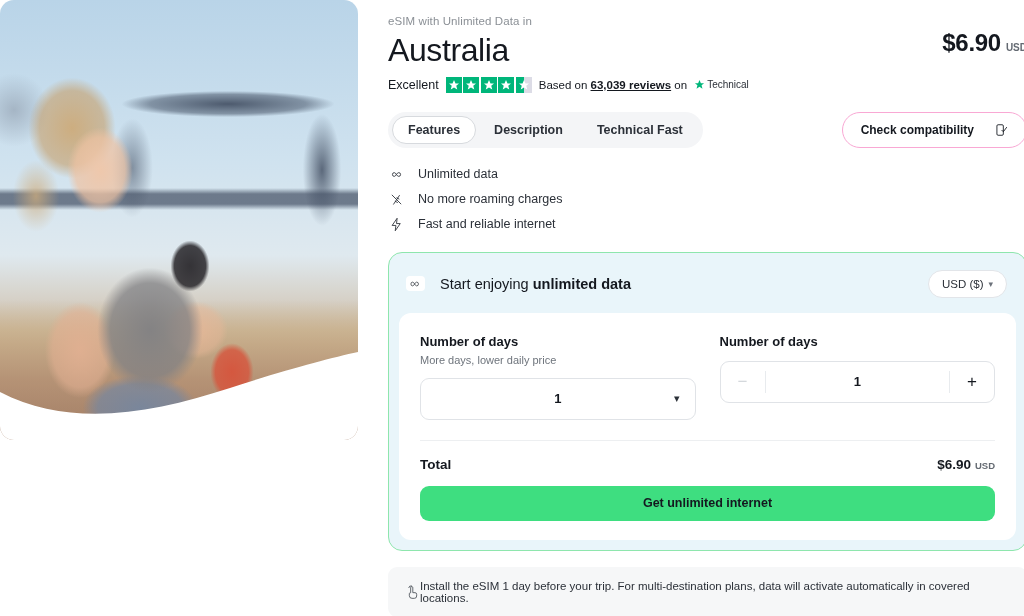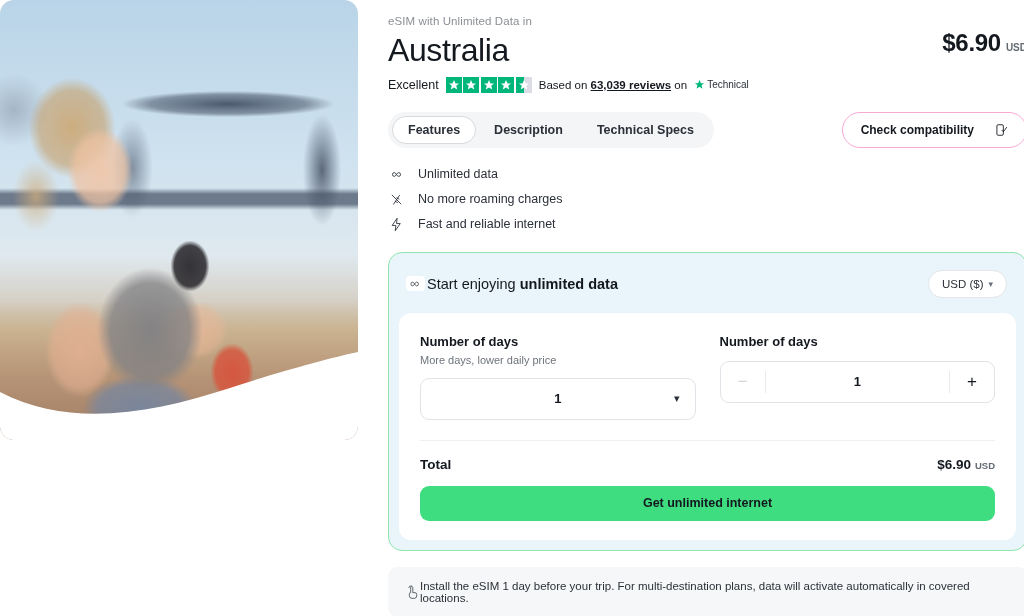--- a/index.html
+++ b/index.html
@@ -124,21 +124,21 @@
   
   .purchase {
     margin-top: 20px; margin-right: 9px;
     border: 1px solid #8ee6ad; border-radius: 14px;
     background: #e9f5fa; overflow: hidden;
   }
   .purchase-head {
     display: flex; align-items: center; justify-content: space-between;
     padding: 17px 19px 15px 17px;
   }
-  .purchase-head-left { display: flex; align-items: center; gap: 2px; }
+  .purchase-head-left { display: flex; align-items: center; gap: 15px; }
   .inf-badge {
     width: 19px; height: 15px; background: #fff; border-radius: 4px;
     display: flex; align-items: center; justify-content: center;
   }
   .inf-badge svg { width: 13px; height: 8px; stroke: #2b3038; fill: none; stroke-width: 1.3; }
   .purchase-title { font-size: 14.5px; color: #14181f; }
   .purchase-title b { font-weight: 700; }
   .cur-select {
     display: inline-flex; align-items: center; gap: 5px;
     background: #fff; border: 1px solid #e2e5e9; border-radius: 18px;
@@ -268,21 +268,21 @@
             <polygon points="12,2 15,9 22,9 16.5,13.5 18.5,21 12,16.8 5.5,21 7.5,13.5 2,9 9,9"></polygon>
           </svg>
         <span class="tp-name">Technical</span>
       </span>
     </div>
 
     <div class="tabs-row">
       <div class="tabs">
         <button class="tab active">Features</button>
         <button class="tab">Description</button>
-        <button class="tab">Technical Specs</button>
+        <button class="tab">Technical Fast</button>
       </div>
       <button class="compat-btn">
         <span>Check compatibility</span>
         <svg viewBox="0 0 24 24">
           <rect x="5" y="3" width="11" height="18" rx="2"></rect>
           <polyline points="13,12 16,15 22,7"></polyline>
         </svg>
       </button>
     </div>
 

